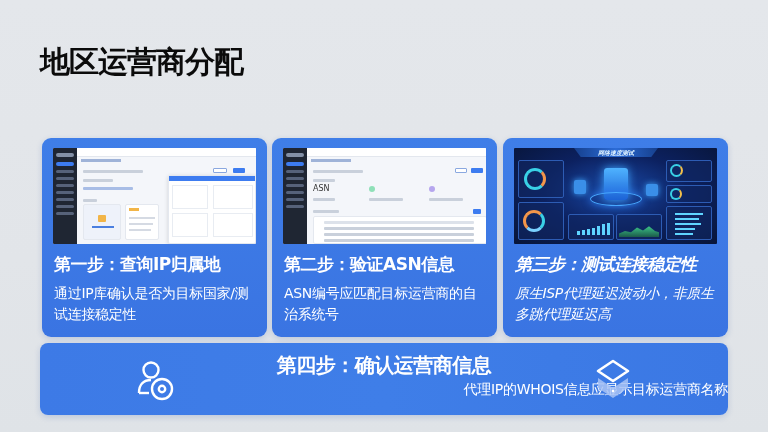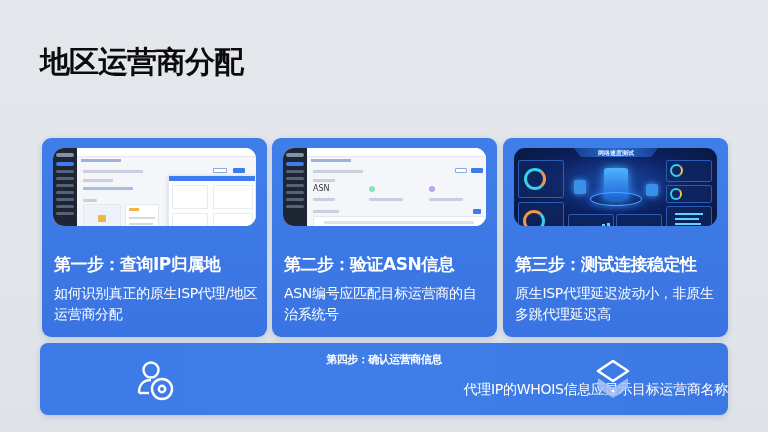--- a/index.html
+++ b/index.html
@@ -14,22 +14,22 @@
     font-weight: 900; color: #0b0b0b; font-size: 30px; line-height: 43px;
     letter-spacing: -1px;
   }
   .card {
     position: absolute; top: 138px; width: 225px; height: 199px;
     background: linear-gradient(180deg, #3f7ee8 0%, #3a74e2 100%);
     border-radius: 9px;
     box-shadow: 0 2px 6px rgba(30,70,160,0.18);
   }
   .card .shot {
-    position: absolute; left: 11px; top: 10px; width: 203px; height: 78px;
-    border-radius: 11px; overflow: hidden;
+    position: absolute; left: 11px; top: 10px; width: 203px; height: 96px;
+    border-radius: 1px; overflow: hidden;
   }
   .card h3 {
     position: absolute; left: 12px; top: 115px; right: 6px;
     color: #fff; font-size: 17px; font-weight: 700; line-height: 22px;
     white-space: nowrap; letter-spacing: -0.5px;
   }
   .card p {
     position: absolute; left: 12px; top: 145px; right: 8px;
     color: #fff; font-size: 14px; line-height: 21px; letter-spacing: -0.3px;
   }
@@ -50,21 +50,21 @@
   .dash .ring { position: absolute; border-radius: 50%; border: 3px solid #39d0e6; border-right-color: #f3964a; }
   .dash .bar { position: absolute; bottom: 4px; width: 3px; background: #5fd4ff; }
   .dash .hdr { position: absolute; left: 60px; top: 0; width: 84px; height: 9px; background: linear-gradient(90deg,#16408e,#2b6bd6,#16408e); clip-path: polygon(0 0,100% 0,92% 100%,8% 100%); color:#dff2ff; font-size:6px; text-align:center; line-height:9px; font-weight:700;}
   .dash .server { position: absolute; left: 90px; top: 20px; width: 24px; height: 32px; background: linear-gradient(180deg,#4fb3ff,#1c63d6); border-radius: 3px; box-shadow: 0 0 10px #3ea6ff; }
   .dash .base { position: absolute; left: 76px; top: 44px; width: 52px; height: 14px; border-radius: 50%; border: 1px solid #48a8ff; box-shadow: 0 0 8px #2f7df0; }
   .step4 {
     position: absolute; left: 40px; top: 343px; width: 688px; height: 72px;
     background: linear-gradient(90deg, #3d7ae6 0%, #3f7ee8 50%, #3b78e4 100%);
     border-radius: 8px; box-shadow: 0 2px 6px rgba(30,70,160,0.18);
   }
-  .step4 h3 { position: absolute; left: 0; right: 0; top: 9px; text-align: center; color: #fff; font-size: 11px; font-weight: 700; letter-spacing: -0.5px; }
+  .step4 h3 { position: absolute; left: 0; right: 0; top: 9px; text-align: center; color: #fff; font-size: 20px; font-weight: 700; letter-spacing: -0.5px; }
   .step4 p { position: absolute; left: 0; right: 0; top: 38px; text-align: right; color: #fff; font-size: 14px; letter-spacing: -0.3px; }
   .step4 .ic-left { position: absolute; left: 96px; top: 16px; width: 40px; height: 42px; }
   .step4 .ic-right { position: absolute; left: 555px; top: 15px; width: 36px; height: 42px; }
 </style>
 </head>
 <body>
 
 <div class="title">
   <div>地区运营商分配</div>
 </div>
@@ -104,21 +104,21 @@
       <div class="panel" style="left:115px;top:27px;width:88px;height:69px;box-shadow:0 1px 4px rgba(0,0,0,0.15);">
         <div style="position:absolute;left:0;right:0;top:0;height:5px;background:#3d7cf0;"></div>
         <div style="position:absolute;left:3px;top:9px;width:36px;height:24px;border:1px solid #e8ecf2;"></div>
         <div style="position:absolute;left:44px;top:9px;width:40px;height:24px;border:1px solid #e8ecf2;"></div>
         <div style="position:absolute;left:3px;top:37px;width:36px;height:24px;border:1px solid #e8ecf2;"></div>
         <div style="position:absolute;left:44px;top:37px;width:40px;height:24px;border:1px solid #e8ecf2;"></div>
       </div>
     </div>
   </div>
   <h3>第一步：查询IP归属地</h3>
-  <p>如何识别真正的原生ISP代理/地区运营商分配</p>
+  <p>通过IP库确认是否为目标国家/测试连接稳定性</p>
 </div>
 
 <div class="card" style="left:272px;">
   <div class="shot">
     <div class="admin">
       <div class="side">
         <div class="logo"></div>
         <div class="it on"></div>
           <div class="it"></div>
           <div class="it"></div>
@@ -146,21 +146,21 @@
         <div class="row" style="left:10px;top:10px;width:150px;"></div>
         <div class="row" style="left:10px;top:16px;width:150px;"></div>
         <div class="row" style="left:10px;top:22px;width:150px;"></div>
       </div>
     </div>
   </div>
   <h3>第二步：验证ASN信息</h3>
   <p>ASN编号应匹配目标运营商的自治系统号</p>
 </div>
 
-<div class="card" style="left:503px;">
+<div class="card" style="left:503px;font-style:italic;">
   <div class="shot">
     <div class="dash">
       <div class="hdr">网络速度测试</div>
       <div class="box" style="left:4px;top:12px;width:46px;height:38px;"></div>
       <div class="ring" style="left:10px;top:20px;width:22px;height:22px;"></div>
       <div class="box" style="left:4px;top:54px;width:46px;height:38px;"></div>
       <div class="ring" style="left:9px;top:62px;width:22px;height:22px;border-color:#f3964a;border-right-color:#39d0e6;border-bottom-color:#7ad0ff;"></div>
       <div class="server"></div>
       <div class="base"></div>
       <div style="position:absolute;left:60px;top:32px;width:12px;height:14px;background:#3a8fe8;border-radius:2px;box-shadow:0 0 6px #3ea6ff;"></div>

